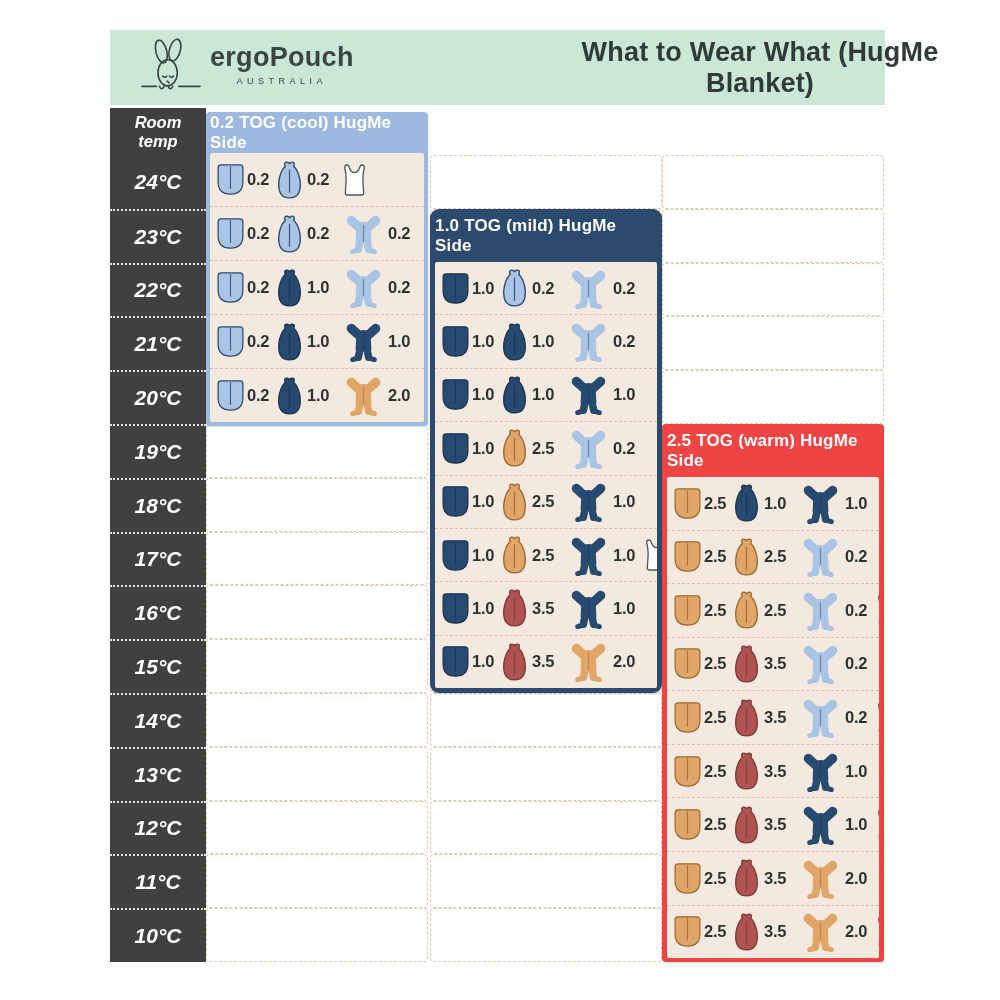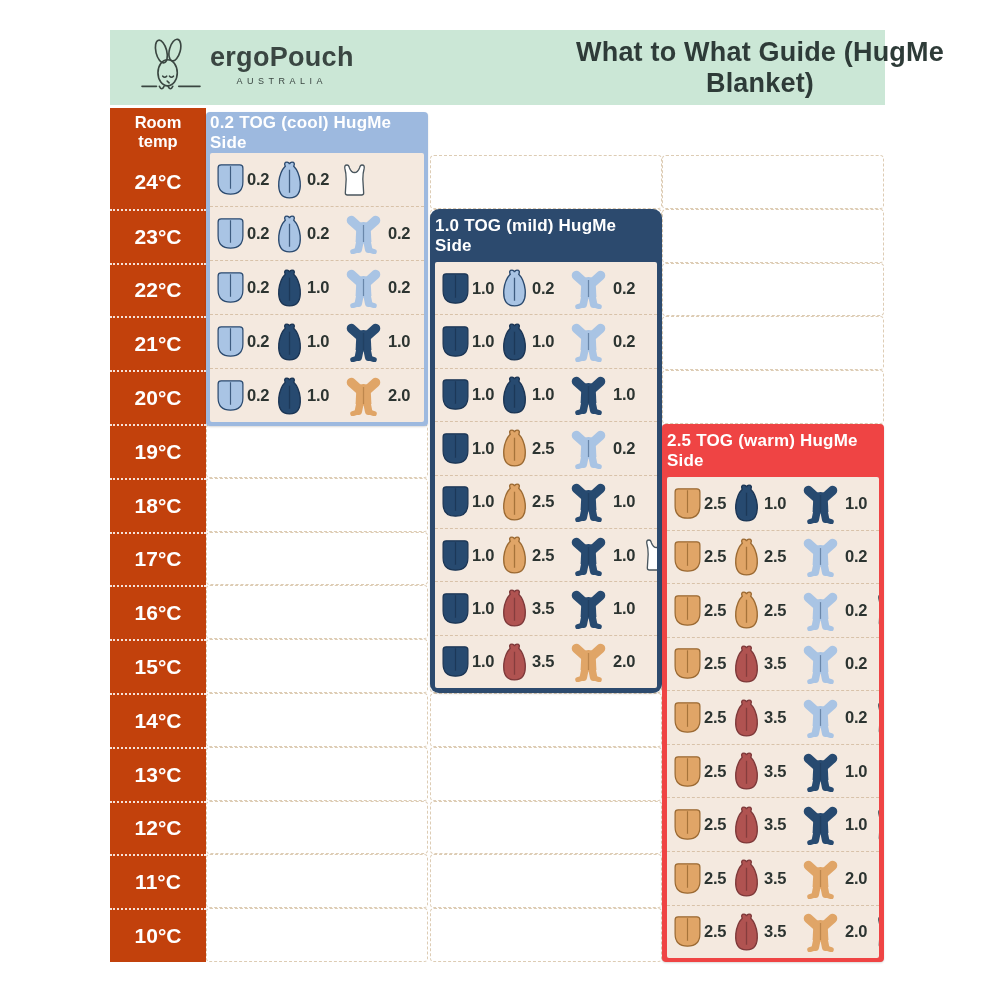--- a/index.html
+++ b/index.html
@@ -74,24 +74,24 @@
           <path d="M40 50 H62"></path>
           <path d="M20 50 q2.4 5 4.8 0"></path>
           <path d="M29 50 q2.4 5 4.8 0"></path>
         </svg>
       </span>
       <div class="logo-text">
         <div class="brand-name">ergoPouch</div>
         <div class="brand-sub">AUSTRALIA</div>
       </div>
     </div>
-    <h1 class="title">What to What Guide (HugMe Blanket)</h1>
+    <h1 class="title">What to Wear What (HugMe Blanket)</h1>
   </header>
 
-  <div class="temp-col" style="background: #c2410c;">
+  <div class="temp-col" style="background: #404040; font-style: italic;">
     <div class="temp-head">Room
 temp</div>
     <div id="temps" style="display:contents"><div class="tcell">24°C</div><div class="tcell sep">23°C</div><div class="tcell sep">22°C</div><div class="tcell sep">21°C</div><div class="tcell sep">20°C</div><div class="tcell sep">19°C</div><div class="tcell sep">18°C</div><div class="tcell sep">17°C</div><div class="tcell sep">16°C</div><div class="tcell sep">15°C</div><div class="tcell sep">14°C</div><div class="tcell sep">13°C</div><div class="tcell sep">12°C</div><div class="tcell sep">11°C</div><div class="tcell sep">10°C</div></div>
   </div>
 
   <div id="grid">
       <div class="gcell" style="left: 206px; top: 155px; width: 222px; height: 53.8px; border-color: rgb(221, 204, 180);"></div>
       <div class="gcell" style="left: 430px; top: 155px; width: 232px; height: 53.8px; border-color: rgb(221, 204, 180);"></div>
       <div class="gcell" style="left: 662px; top: 155px; width: 222px; height: 53.8px; border-color: rgb(221, 204, 180);"></div>
       <div class="gcell" style="left: 206px; top: 208.8px; width: 222px; height: 53.8px; border-color: rgb(221, 204, 180);"></div>

